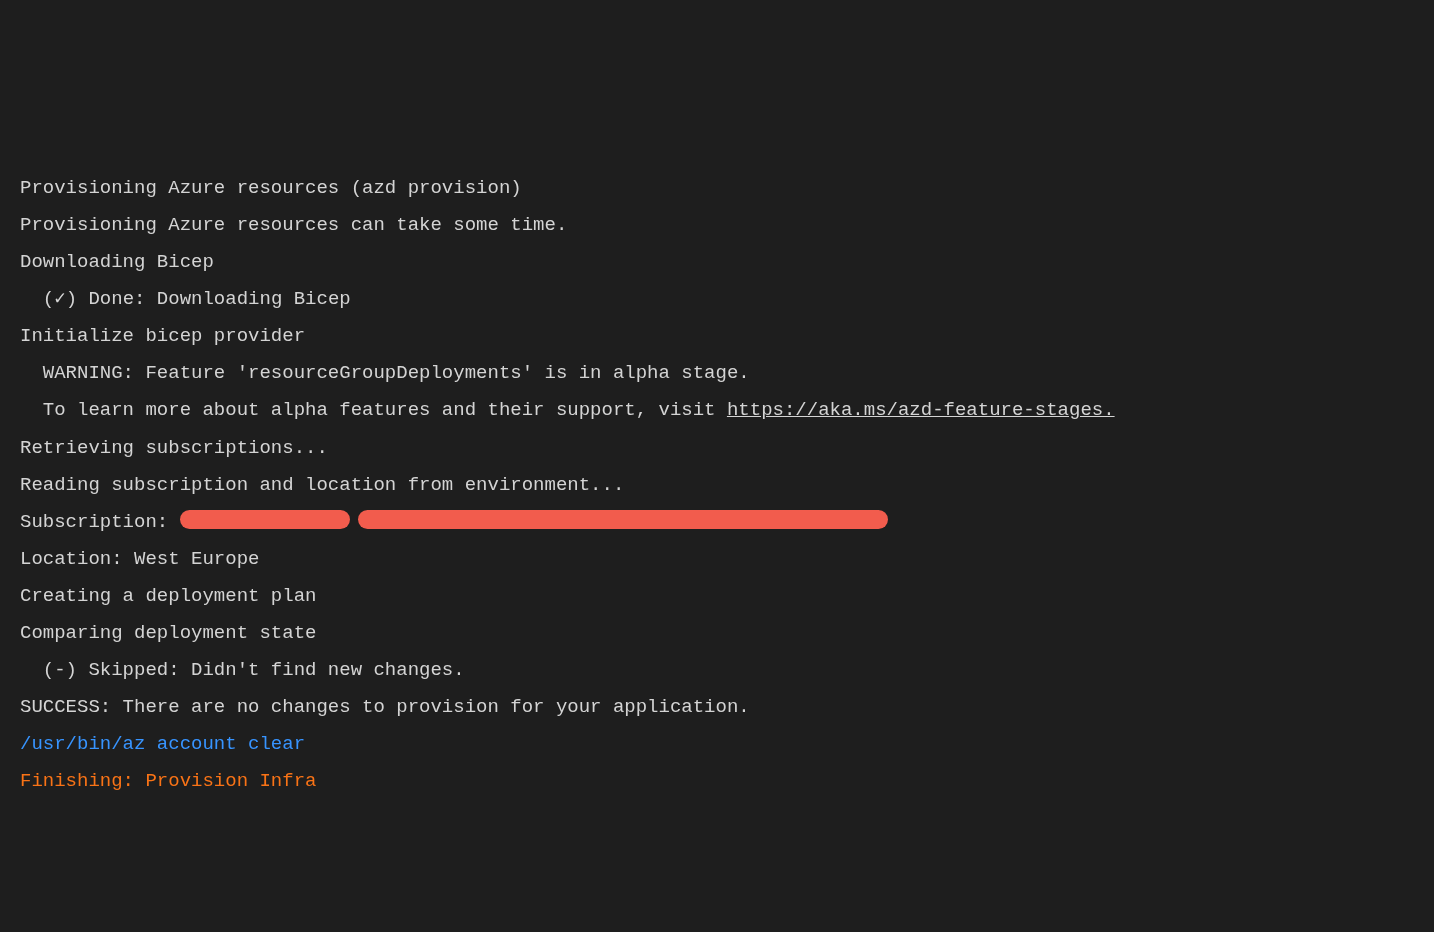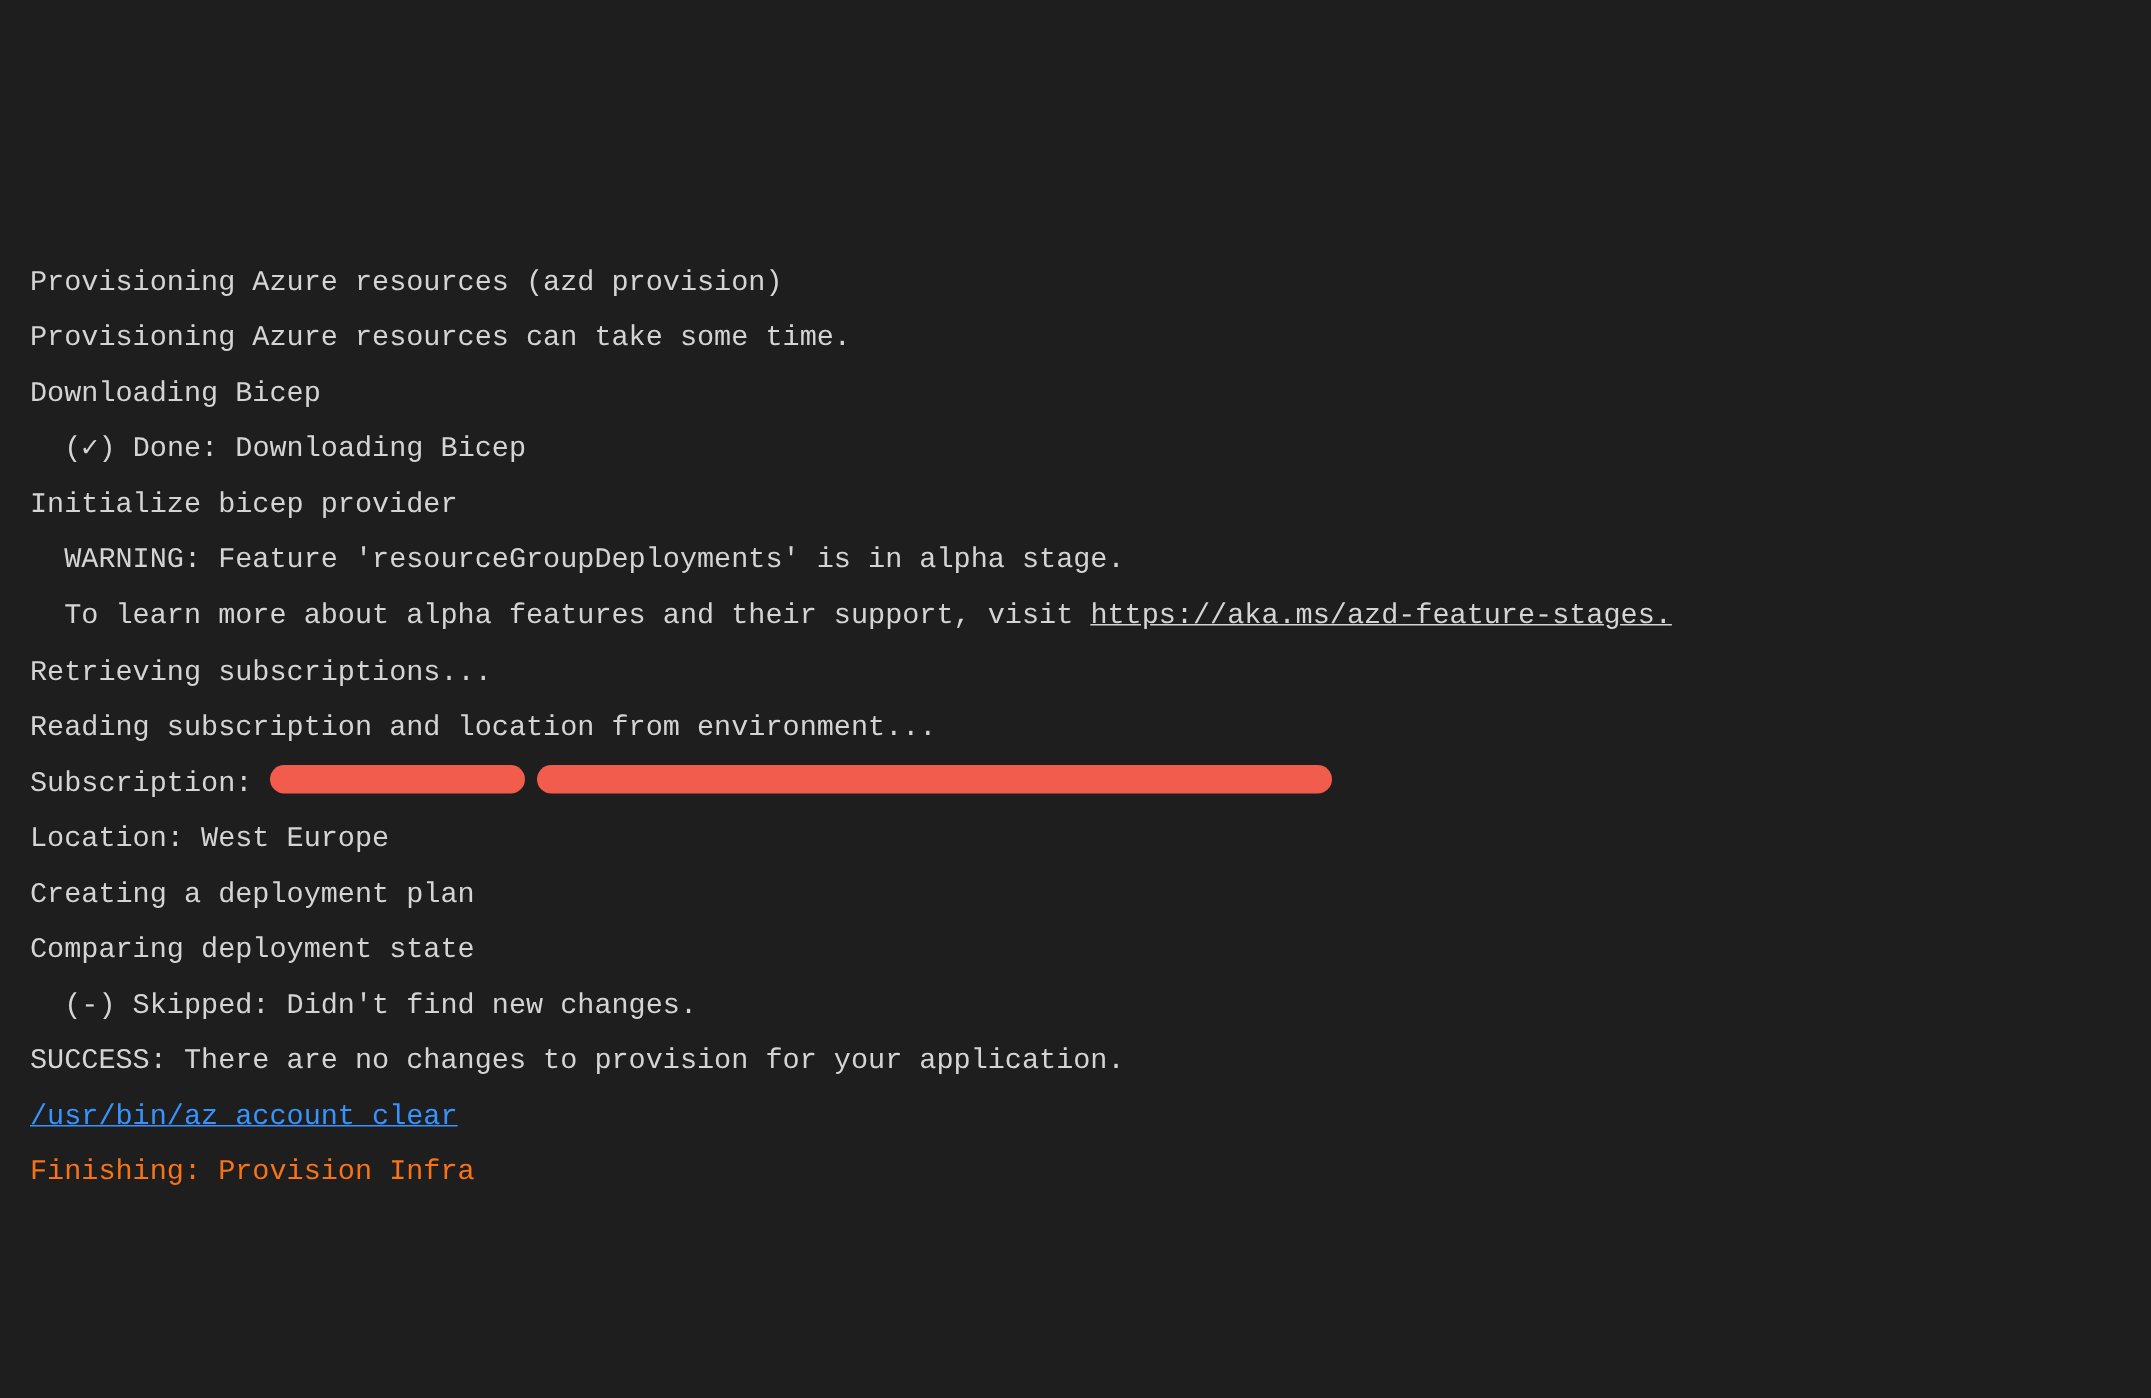--- a/index.html
+++ b/index.html
@@ -37,21 +37,20 @@
     }
     .redact1 {
       width: 170px;
       margin-right: 8px;
     }
     .redact2 {
       width: 530px;
     }
     .blue {
       color: #3794ff;
-      text-decoration: underline;
     }
     .green {
       color: #f97316;
     }
   </style>
 </head>
 <body>
 
 
 

